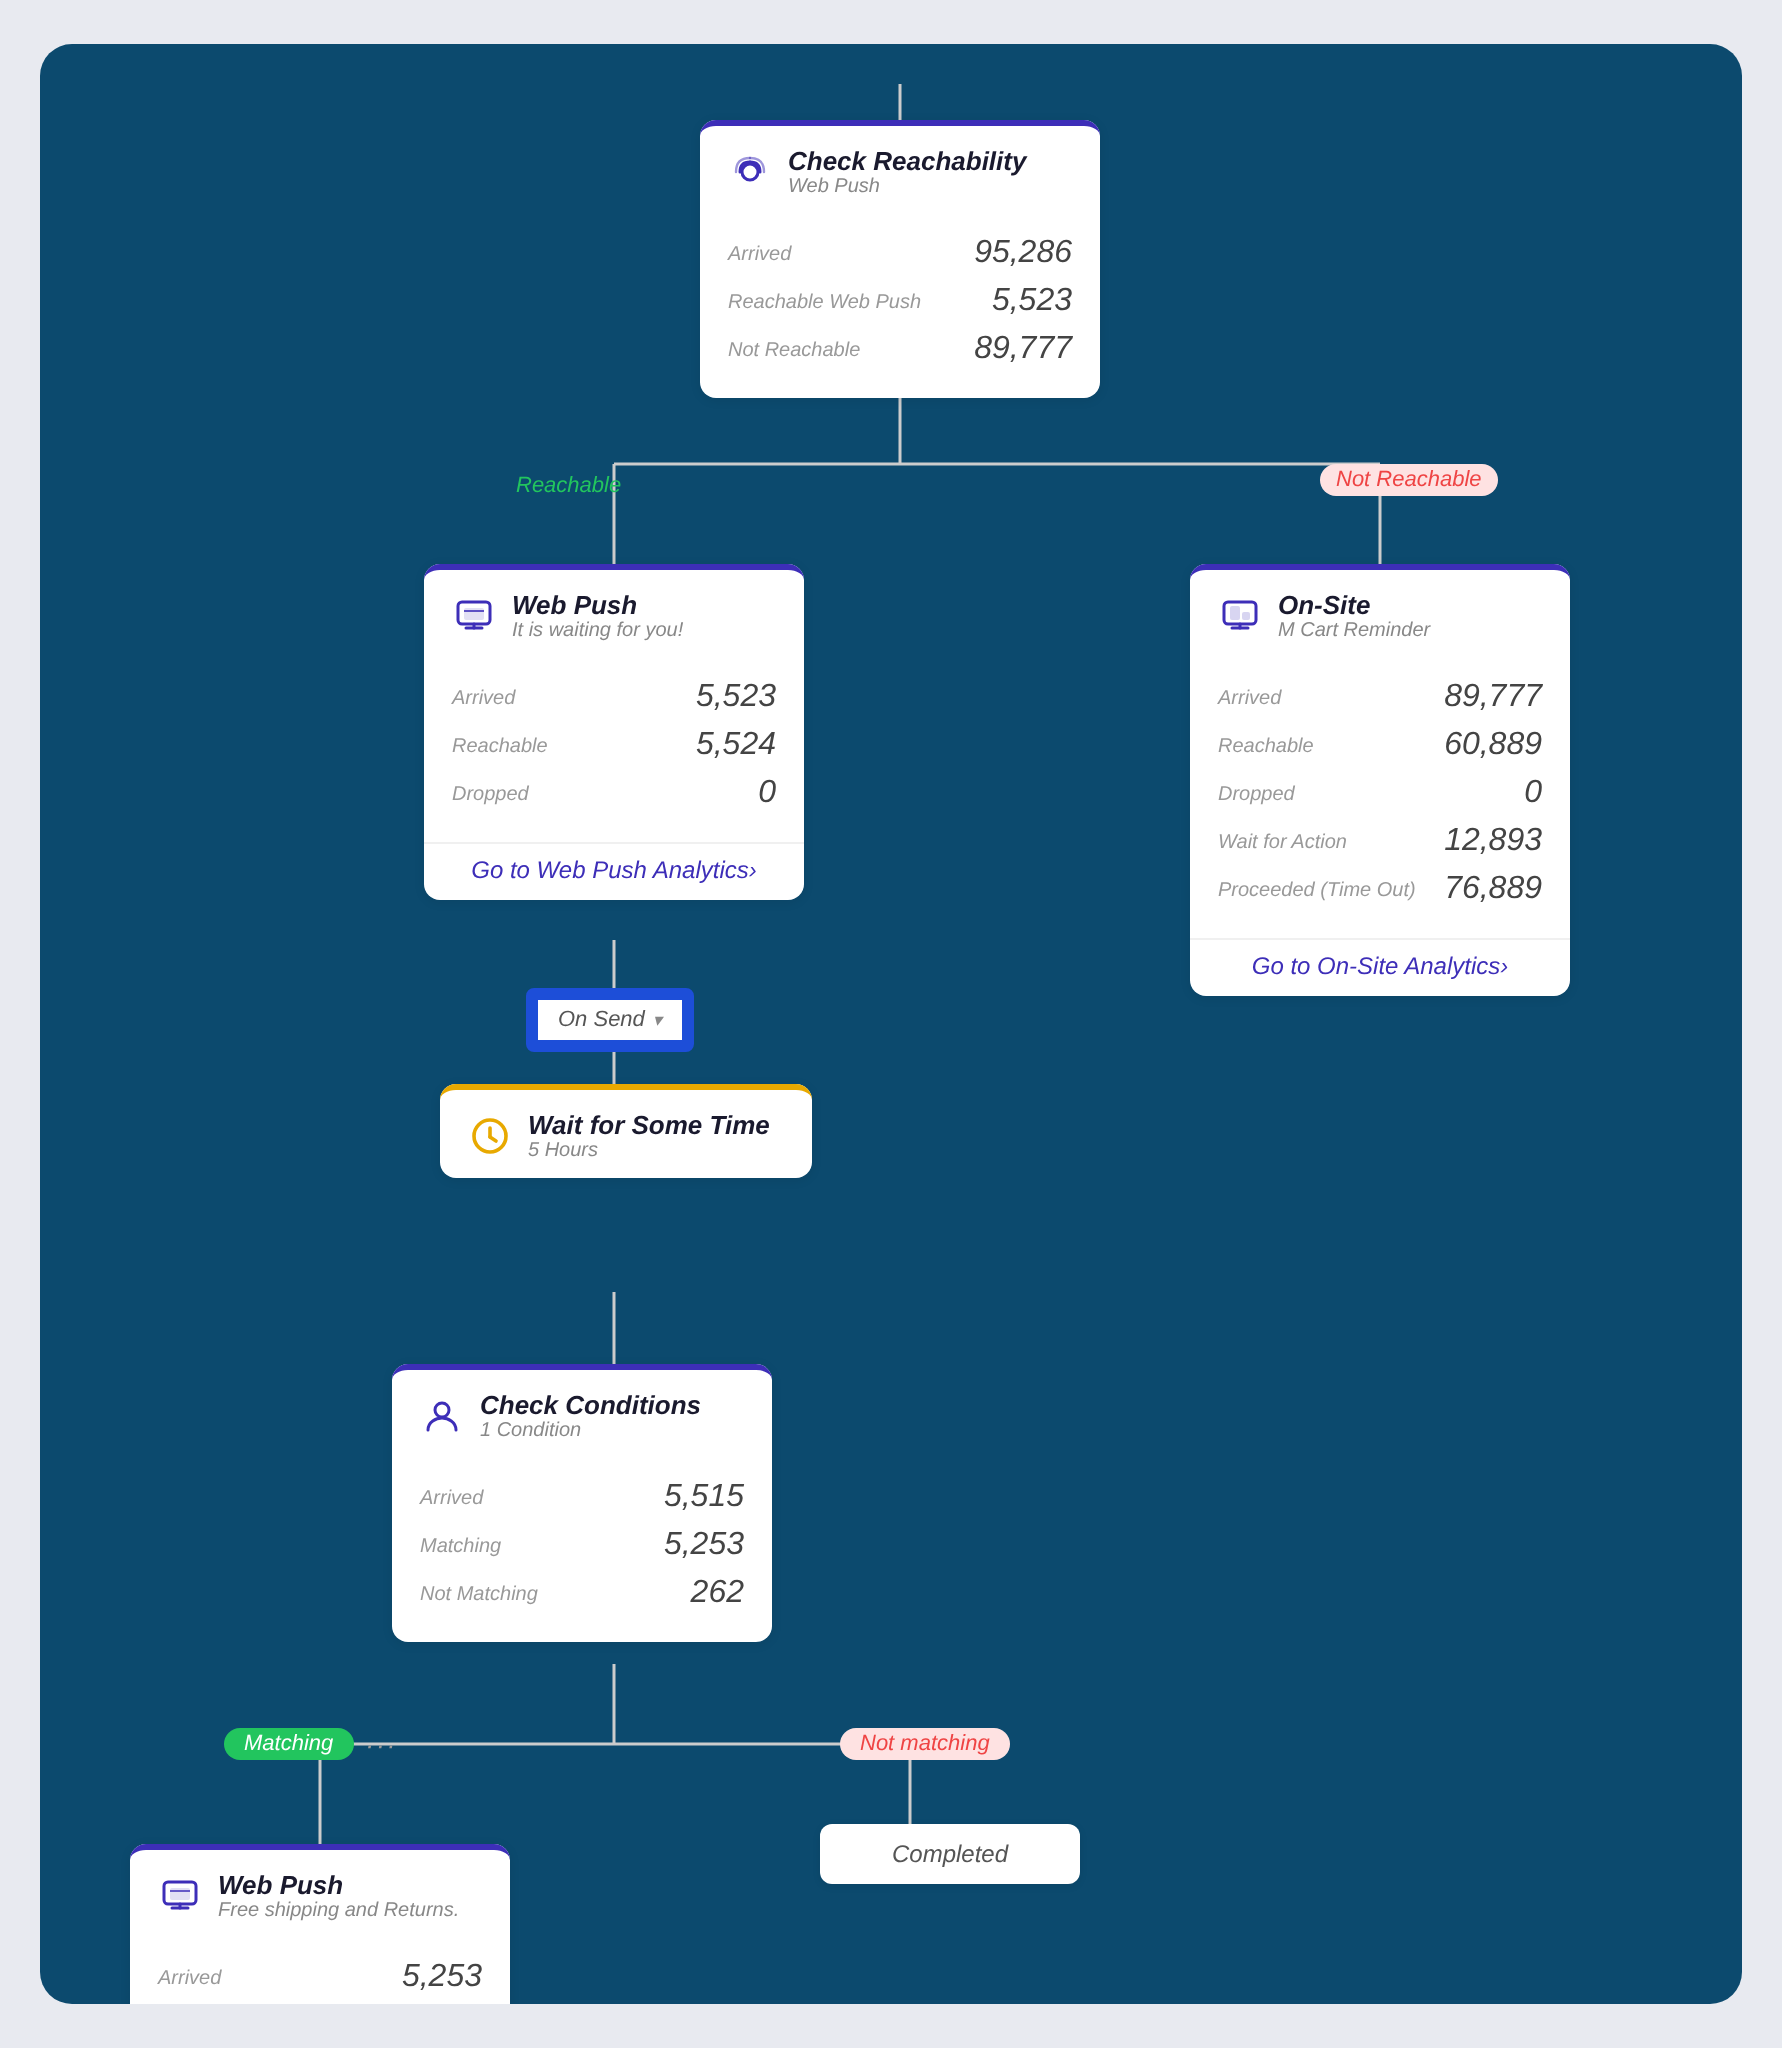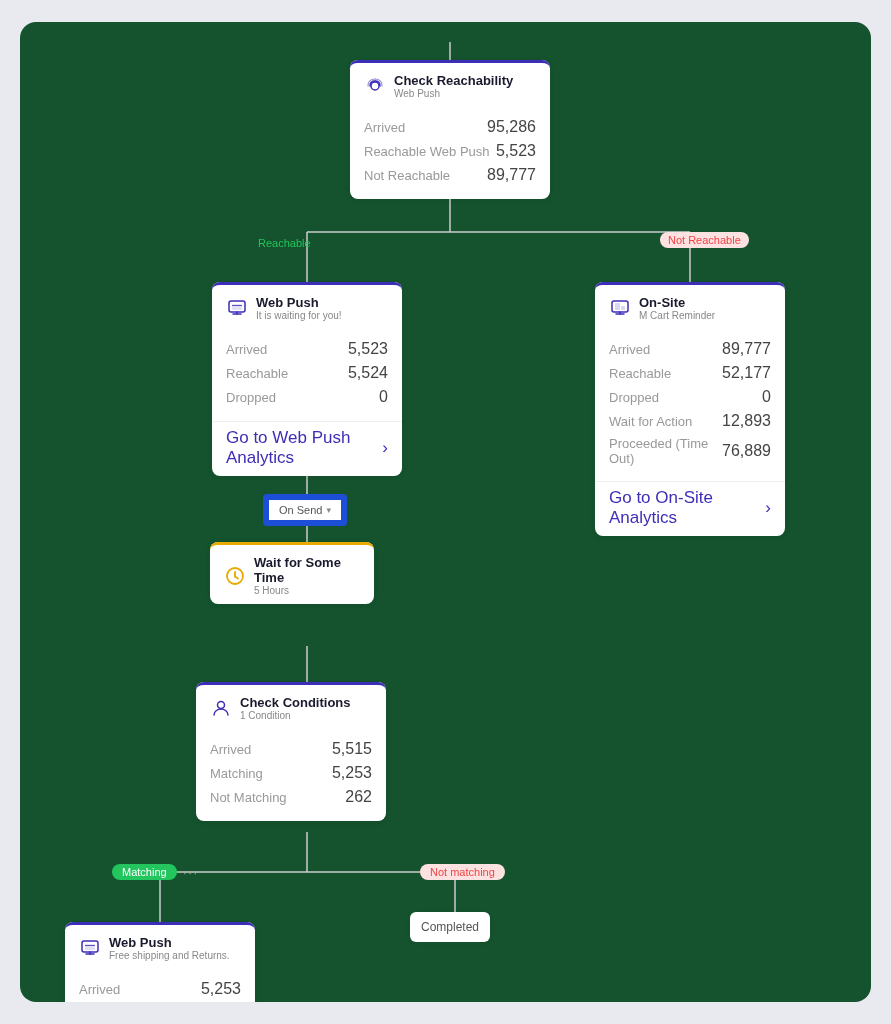--- a/index.html
+++ b/index.html
@@ -7,27 +7,28 @@
       background: #e8eaf0;
       font-family: -apple-system, BlinkMacSystemFont, 'Segoe UI', sans-serif;
       min-height: 1024px;
       width: 891px;
       display: flex;
       align-items: center;
       justify-content: center;
       padding: 20px;
     }
     .canvas {
-      background: #14532d;
+      background: #0c4a6e;
       border-radius: 16px;
       width: 860px;
       min-height: 980px;
       position: relative;
       overflow: hidden;
       padding: 20px;
+      font-style: italic;
     }
 
     
     .card {
       background: #fff;
       border-radius: 8px;
       box-shadow: 0 1px 6px rgba(0,0,0,0.08);
       position: absolute;
     }
     .card-header {
@@ -53,34 +54,34 @@
     .card-body {
       padding: 8px 14px 12px;
     }
     .stat-row {
       display: flex;
       justify-content: space-between;
       align-items: center;
       padding: 3px 0;
     }
     .stat-label {
-      font-size: 13px;
+      font-size: 10px;
       color: #999;
     }
     .stat-value {
       font-size: 16px;
       color: #444;
       font-weight: 500;
     }
     .analytics-link {
       display: flex;
       align-items: center;
-      justify-content: space-between;
+      justify-content: center;
       color: #3d2eb8;
-      font-size: 17px;
+      font-size: 12px;
       font-weight: 500;
       padding: 6px 14px 8px;
       cursor: pointer;
       border-top: 1px solid #f0f0f0;
     }
     .icon-signal {
       width: 22px; height: 22px;
       display: flex; align-items: center; justify-content: center;
       flex-shrink: 0;
       color: #3d2eb8;
@@ -152,21 +153,21 @@
     .on-send-badge .chevron {
       font-size: 9px;
       color: #888;
     }
 
     
     .completed-box {
       position: absolute;
       background: #fff;
       border-radius: 6px;
-      padding: 8px 11px;
+      padding: 8px 36px;
       font-size: 12px;
       color: #555;
       box-shadow: 0 1px 4px rgba(0,0,0,0.08);
     }
   </style>
 </head>
 <body>
 
 <div class="canvas">
 
@@ -289,21 +290,21 @@
         <div class="card-subtitle">M Cart Reminder</div>
       </div>
     </div>
     <div class="card-body">
       <div class="stat-row">
         <span class="stat-label">Arrived</span>
         <span class="stat-value">89,777</span>
       </div>
       <div class="stat-row">
         <span class="stat-label">Reachable</span>
-        <span class="stat-value">52,177</span>
+        <span class="stat-value">60,889</span>
       </div>
       <div class="stat-row">
         <span class="stat-label">Dropped</span>
         <span class="stat-value">0</span>
       </div>
       <div class="stat-row">
         <span class="stat-label">Wait for Action</span>
         <span class="stat-value">12,893</span>
       </div>
       <div class="stat-row">
@@ -315,21 +316,21 @@
       <span>Go to On-Site Analytics</span>
       <span>›</span>
     </div>
   </div>
 
   <div class="on-send-badge" style="left:243px; top:472px;">
     <span>On Send</span>
     <span class="chevron">▾</span>
   </div>
 
-  <div class="card" style="width:164px; left:190px; top:520px;">
+  <div class="card" style="width:186px; left:200px; top:520px;">
     <div class="card-header gold">
       <div class="icon-clock">
         <svg width="20" height="20" viewBox="0 0 20 20" fill="none">
           <circle cx="10" cy="10" r="8" stroke="#e8a900" stroke-width="1.8" fill="none"></circle>
           <line x1="10" y1="6" x2="10" y2="10.5" stroke="#e8a900" stroke-width="1.8" stroke-linecap="round"></line>
           <line x1="10" y1="10.5" x2="13" y2="12.5" stroke="#e8a900" stroke-width="1.8" stroke-linecap="round"></line>
         </svg>
       </div>
       <div>
         <div class="card-title">Wait for Some Time</div>

